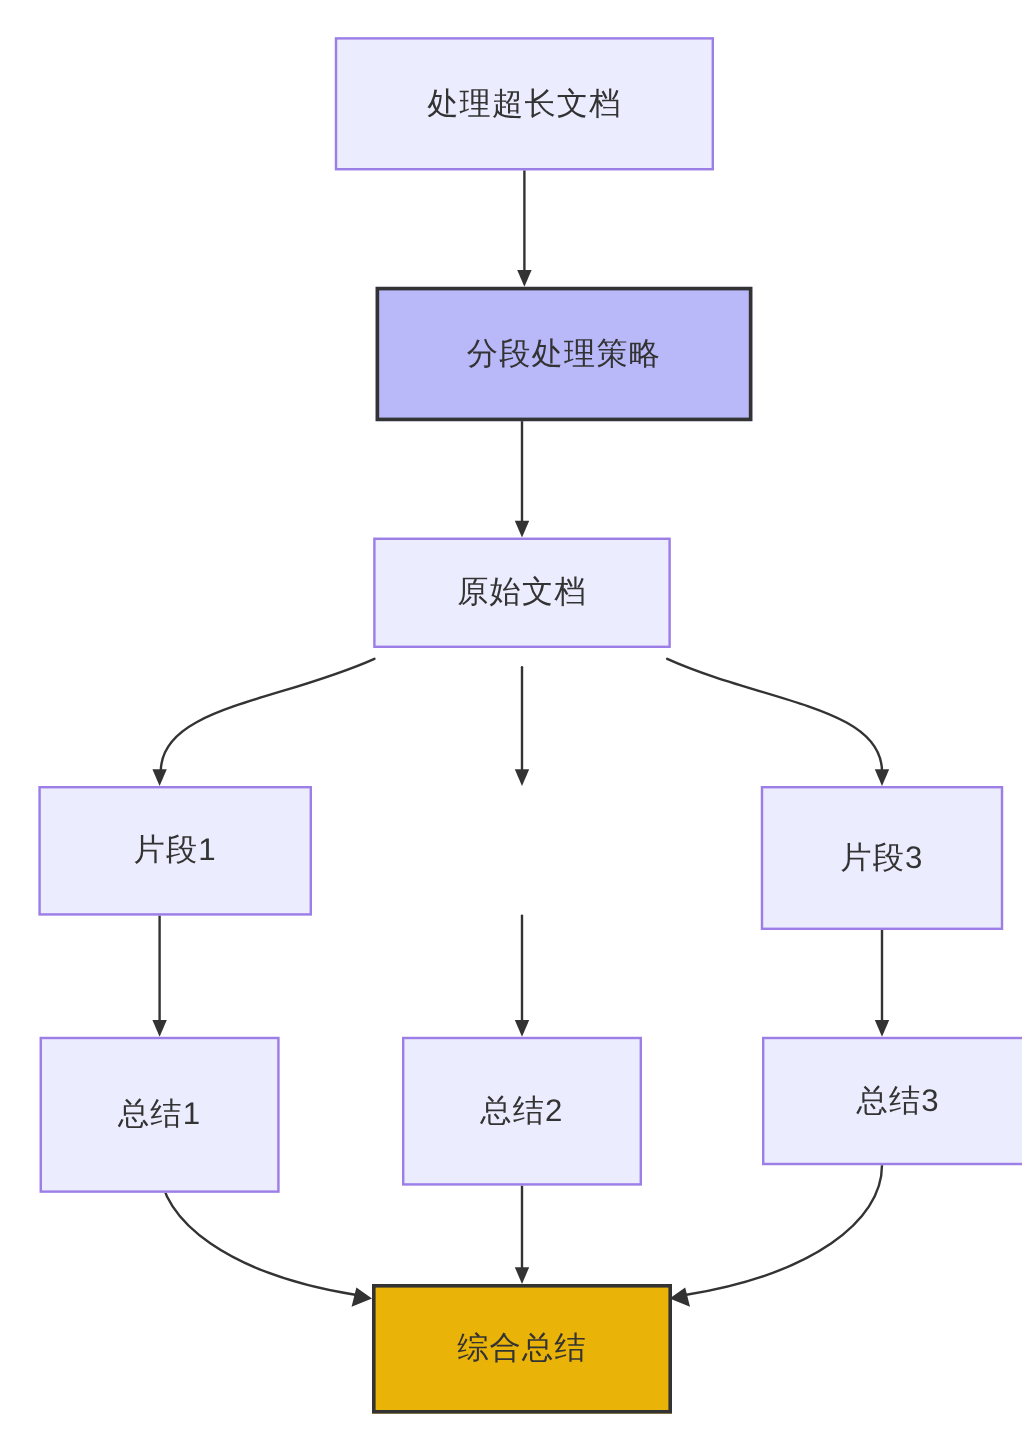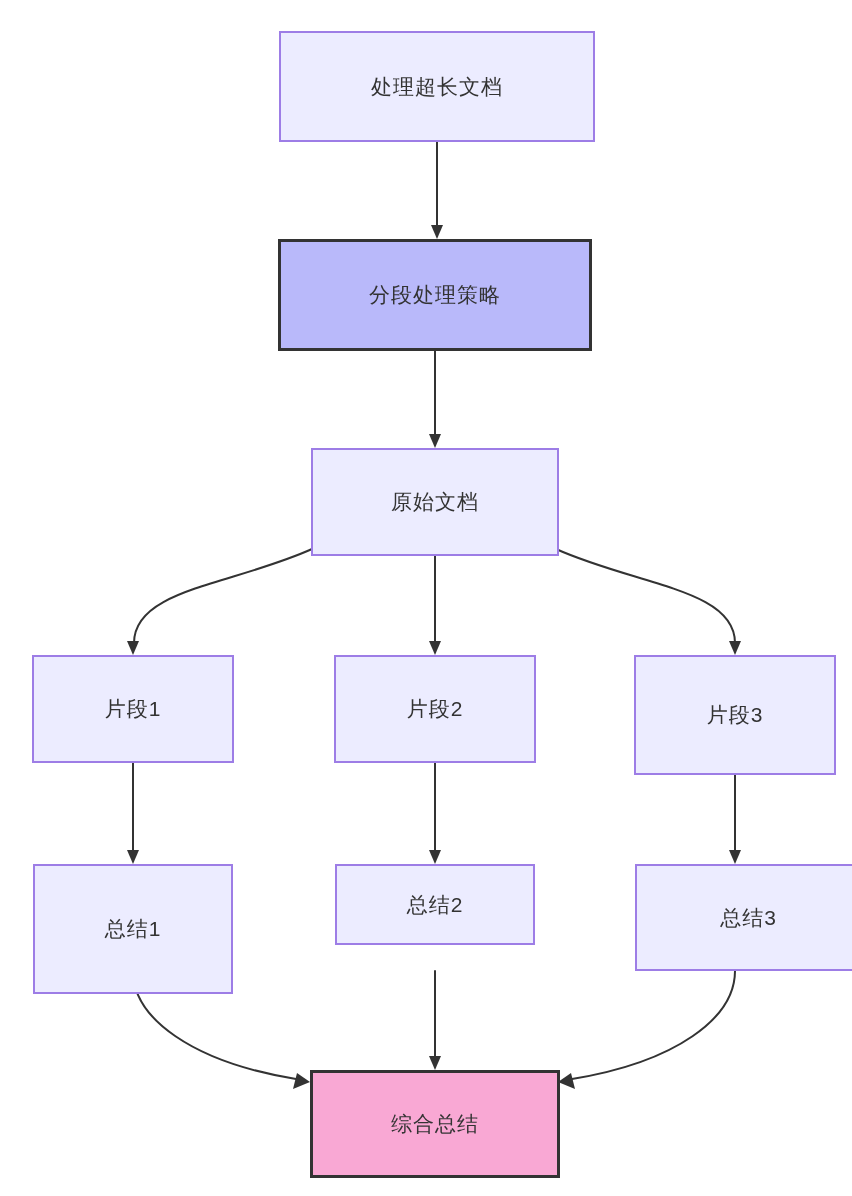--- a/index.html
+++ b/index.html
@@ -22,35 +22,36 @@
     width: 852px;
     height: 1196px;
   }
   .node {
     position: absolute;
     box-sizing: border-box;
     display: flex;
     align-items: center;
     justify-content: center;
     text-align: center;
-    font-size: 21px;
+    font-size: 26px;
     line-height: 1.3;
     color: #333333;
     letter-spacing: 1px;
   }
   .node.light {
     background: #ECECFF;
     border: 2px solid #9d7de6;
   }
   .node.accent {
     background: #b9b9fa;
     border: 3px solid #333333;
+    margin-left: 35px;
   }
   .node.result {
-    background: #f9a8d4;
+    background: #eab308;
     border: 3px solid #333333;
   }
   .edge-line {
     stroke: #333333;
     stroke-width: 2px;
     fill: none;
     stroke-linecap: round;
   }
   .arrow-head {
     fill: #333333;
@@ -99,41 +100,38 @@
   </svg>
 
   <div class="node light" style="left:279px; top:31px; width:316px; height:111px;">
     <span>处理超长文档</span>
   </div>
 
   <div class="node accent" style="left:278px; top:239px; width:314px; height:112px;">
     <span>分段处理策略</span>
   </div>
 
-  <div class="node light" style="left:311px; top:448px; width:248px; height:108px;">
+  <div class="node light" style="left:311px; top:448px; width:248px; height:92px;">
     <span>原始文档</span>
   </div>
 
-  <div class="node light" style="left:32px; top:655px; width:202px; height:108px;">
+  <div class="node light" style="left:32px; top:655px; width:228px; height:108px;">
     <span>片段1</span>
   </div>
 
-  <div class="node light" style="left:334px; top:655px; width:202px; height:108px;">
-    <span>片段2</span>
-  </div>
 
   <div class="node light" style="left:634px; top:655px; width:202px; height:120px;">
     <span>片段3</span>
   </div>
 
   <div class="node light" style="left:33px; top:864px; width:200px; height:130px;">
     <span>总结1</span>
   </div>
 
-  <div class="node light" style="left:335px; top:864px; width:200px; height:81px;">
+  <div class="node light" style="left:335px; top:864px; width:200px; height:124px;">
     <span>总结2</span>
   </div>
 
   <div class="node light" style="left:635px; top:864px; width:227px; height:107px;">
     <span>总结3</span>
   </div>
 
   <div class="node result" style="left:310px; top:1070px; width:250px; height:108px;">
     <span>综合总结</span>
   </div>

